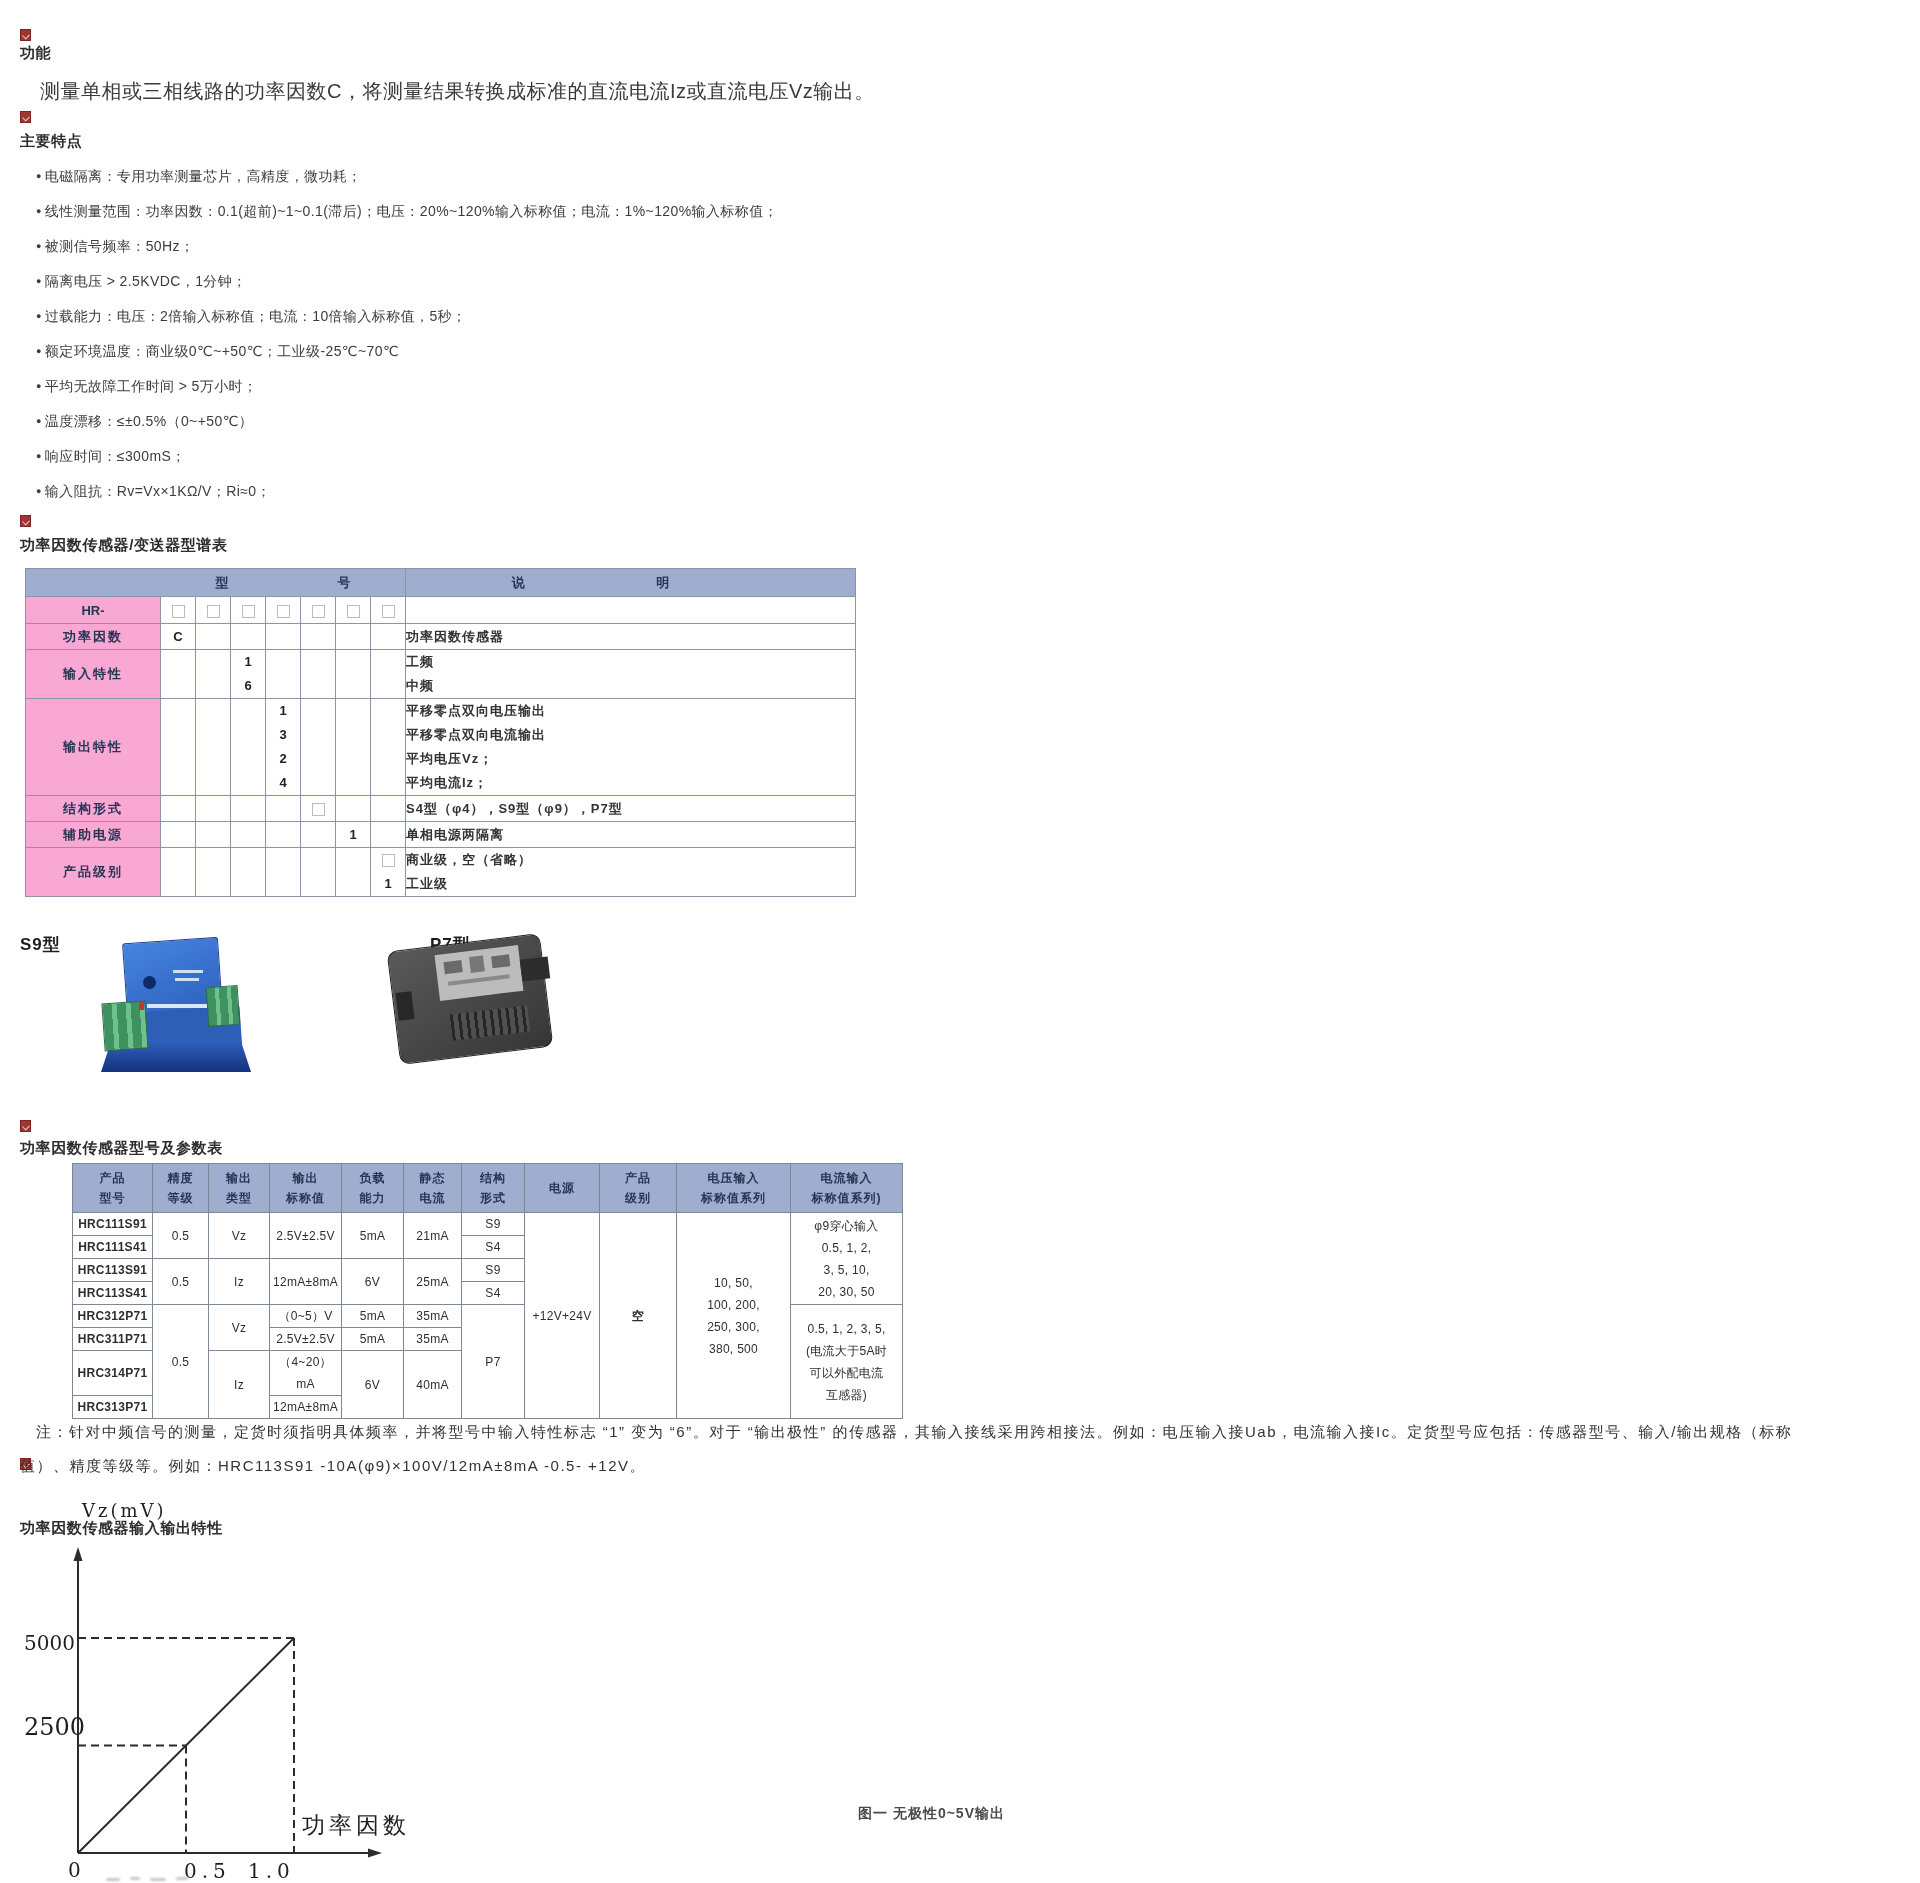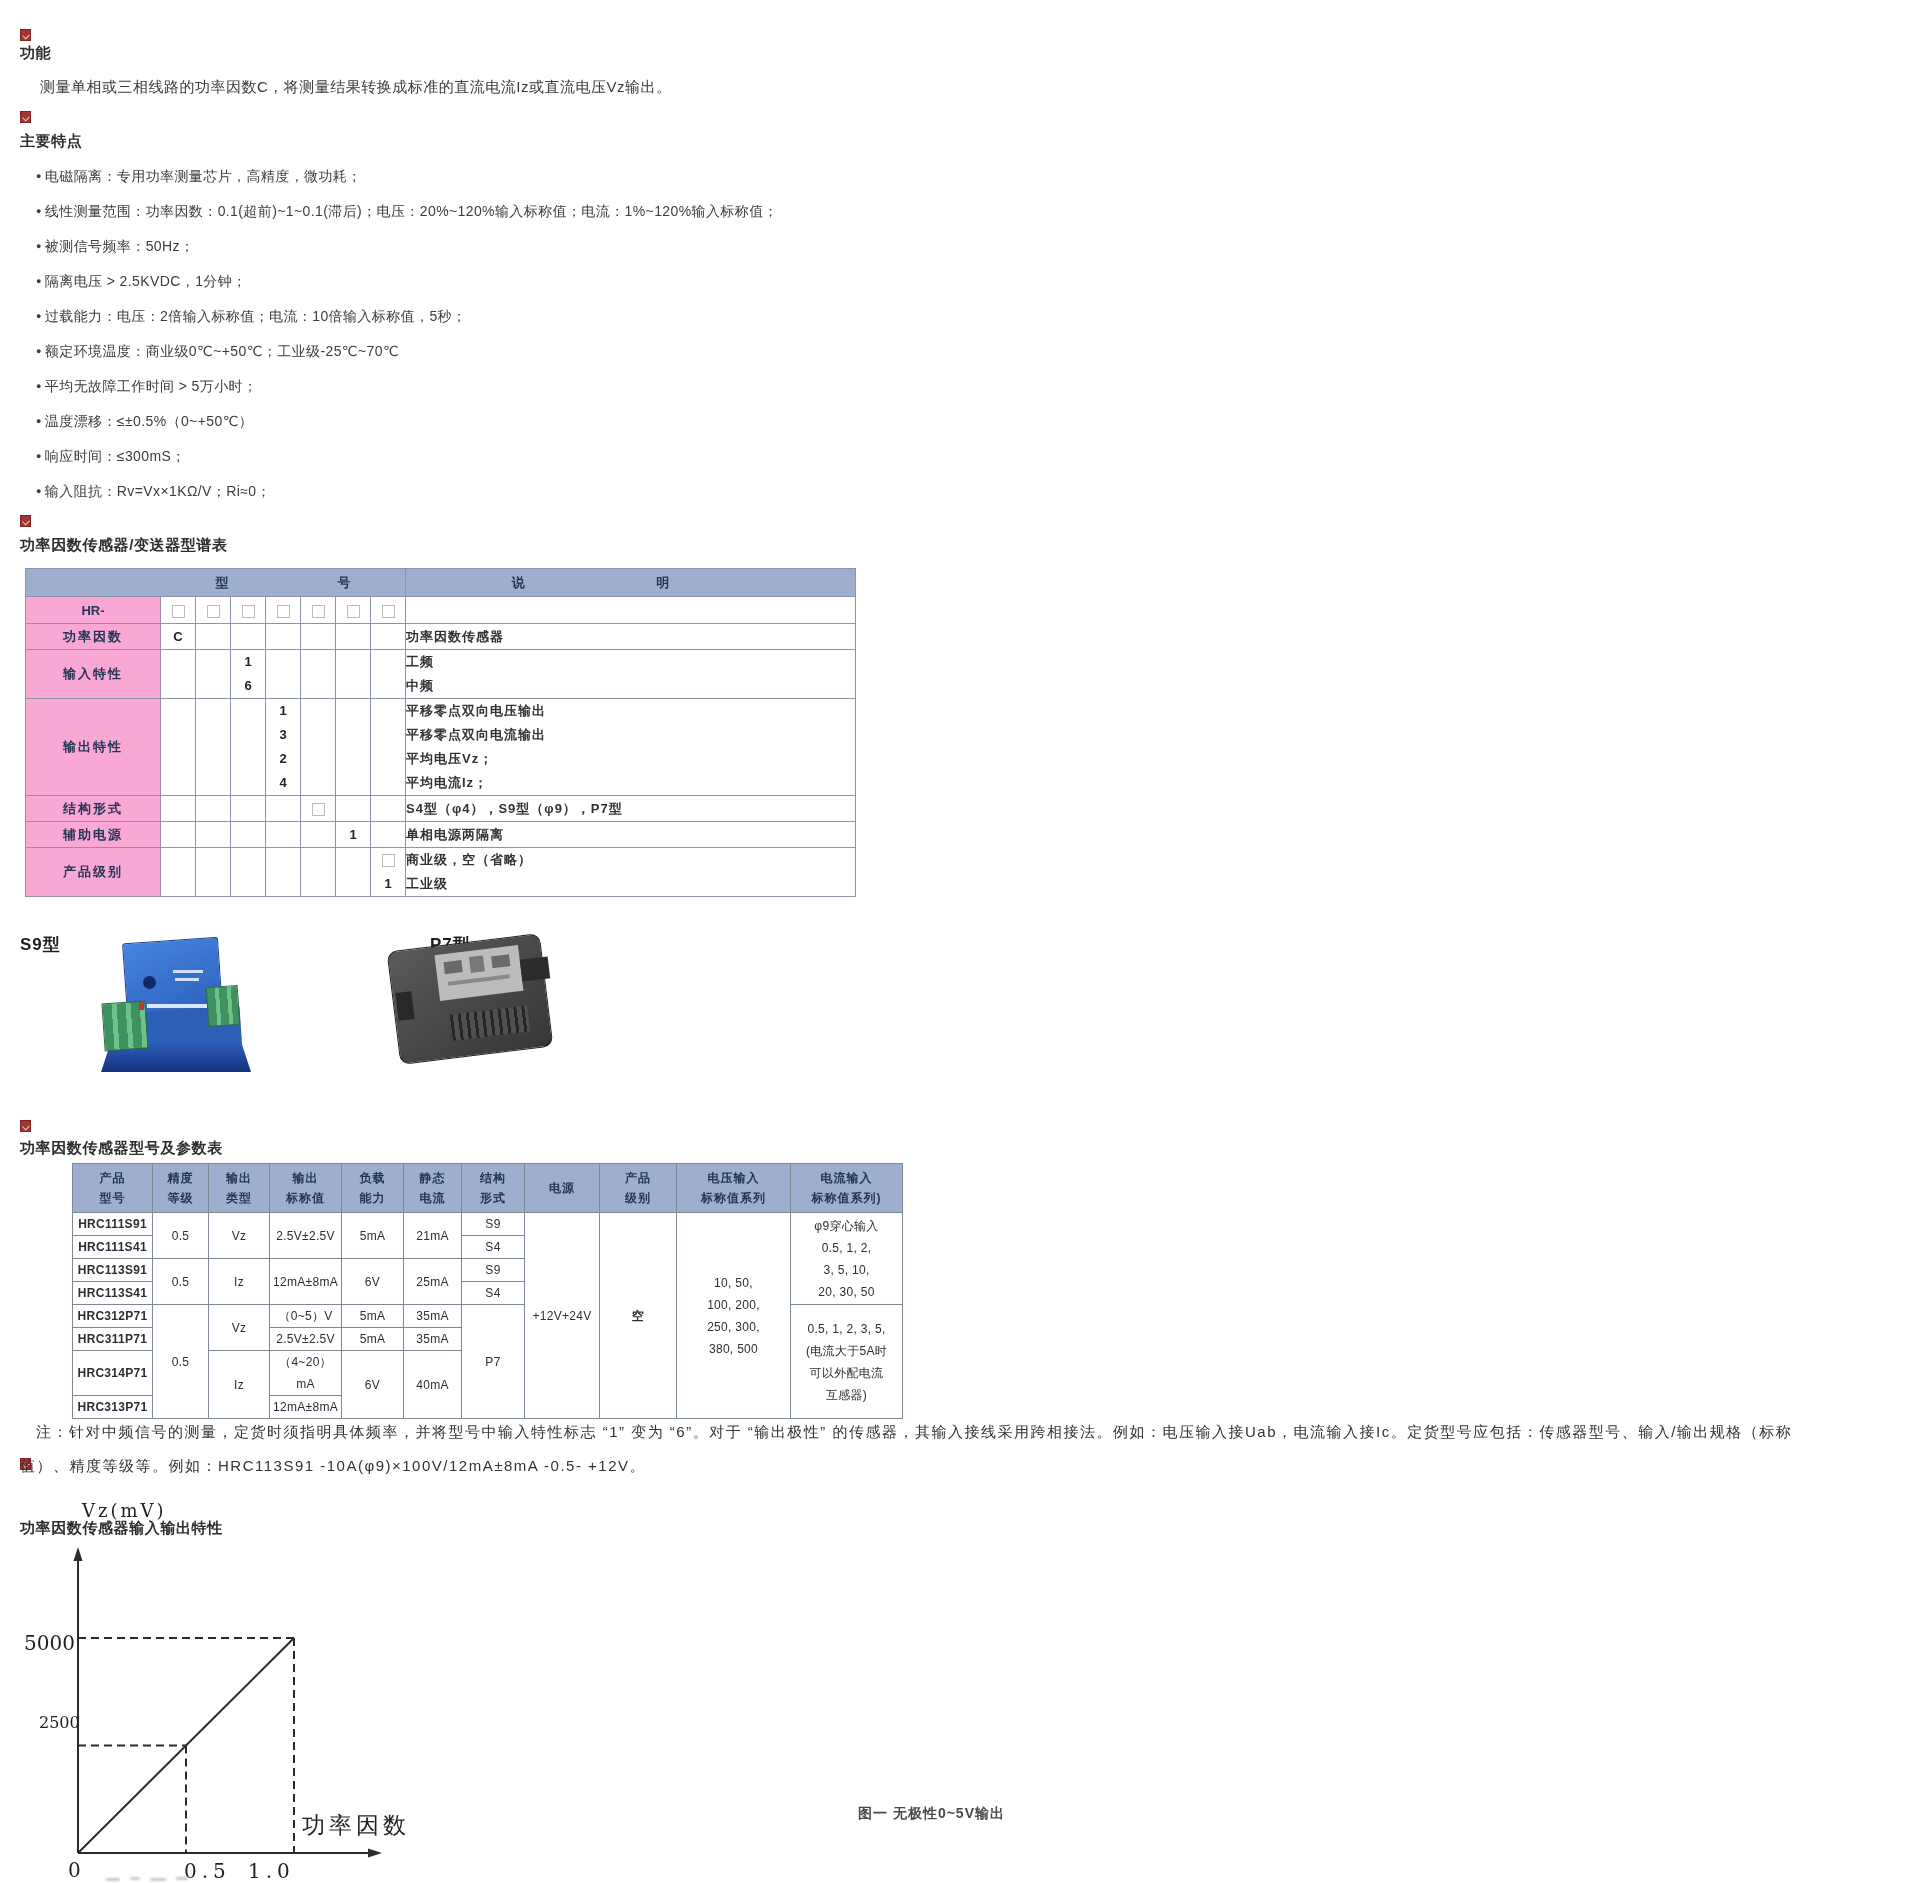--- a/index.html
+++ b/index.html
@@ -5,21 +5,21 @@
   html,body{margin:0;padding:0;background:#fff;}
   .doc{position:relative;width:1920px;height:1883px;background:#ffffff;overflow:hidden;
        font-family:"Liberation Sans","DejaVu Sans",sans-serif;color:#3a3a3a;}
   .abs{position:absolute;}
   
   .icon-broken{position:absolute;left:20px;width:11px;height:12px;background:#a23431;
        border:1px solid #7c2523;box-sizing:border-box;}
   .icon-broken::after{content:"";position:absolute;left:2px;top:3px;width:5px;height:4px;
        border-left:1px solid #e9caca;border-bottom:1px solid #e9caca;transform:rotate(-45deg);}
   .h{position:absolute;left:20px;font-size:15px;font-weight:bold;color:#2d2d2d;letter-spacing:.6px;white-space:nowrap;}
-  .para{position:absolute;font-size:15px;letter-spacing:.5px;white-space:nowrap;color:#3a3a3a;}
+  .para{position:absolute;font-size:20px;letter-spacing:.5px;white-space:nowrap;color:#3a3a3a;}
   
   .features{position:absolute;left:36px;top:168px;}
   .feat{height:19px;margin-bottom:16px;font-size:14px;letter-spacing:.4px;color:#3c3c3c;white-space:nowrap;}
   .feat::before{content:"●";font-size:9px;vertical-align:2px;margin-right:3px;color:#3c3c3c;}
   
   .sp-table{position:absolute;left:25px;top:568px;width:830px;border-collapse:collapse;
        table-layout:fixed;font-size:13px;}
   .sp-table td{border:1px solid #8a94a6;padding:0;vertical-align:middle;}
   .sp-h{background:#9faece;height:27px;}
   .sp-h .hspread{display:flex;}
@@ -370,21 +370,21 @@
       <line x1="48" y1="313" x2="342" y2="313" stroke="#2b2b2b" stroke-width="2"></line>
       <polygon points="352,313 338,308.5 338,317.5" fill="#2b2b2b"></polygon>
       <line x1="48" y1="205.5" x2="156" y2="205.5" stroke="#2b2b2b" stroke-width="2" stroke-dasharray="8 5"></line>
       <line x1="156" y1="205.5" x2="156" y2="313" stroke="#2b2b2b" stroke-width="2" stroke-dasharray="8 5"></line>
       <line x1="48" y1="98.00000000000003" x2="264" y2="98.00000000000003" stroke="#2b2b2b" stroke-width="2" stroke-dasharray="8 5"></line>
       <line x1="264" y1="98.00000000000003" x2="264" y2="313" stroke="#2b2b2b" stroke-width="2" stroke-dasharray="8 5"></line>
       <polyline points="48,313 156,205.5 264,98.00000000000003" fill="none" stroke="#2b2b2b" stroke-width="2"></polyline>
     </svg>
 
   <div class="serif" style="left:24px;top:1631px;width:46px;text-align:right;font-size:20px">5000</div>
-  <div class="serif" style="left:39px;top:1713px;width:46px;font-size:16px">2500</div>
+  <div class="serif" style="left:24px;top:1713px;width:46px;font-size:24px">2500</div>
   <div class="serif" style="left:68px;top:1858px;font-size:20px">0</div>
   <div class="serif" style="left:184px;top:1859px;font-size:20px;letter-spacing:5px">0.5</div>
   <div class="serif" style="left:248px;top:1859px;font-size:20px;letter-spacing:5px">1.0</div>
   <div class="serif" style="left:302px;top:1810px;font-size:23px;letter-spacing:4px">功率因数</div>
   <div class="caption" style="left:858px;top:1805px">图一 无极性0~5V输出</div>
 
   <div>
     <div class="frag" style="left:106px;top:1878px;width:14px"></div>
     <div class="frag" style="left:130px;top:1877px;width:10px"></div>
     <div class="frag" style="left:150px;top:1878px;width:16px"></div>

